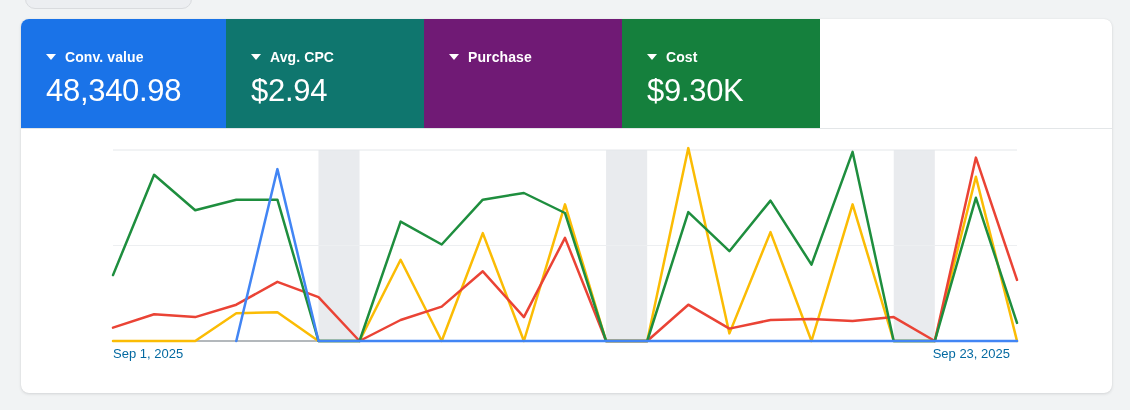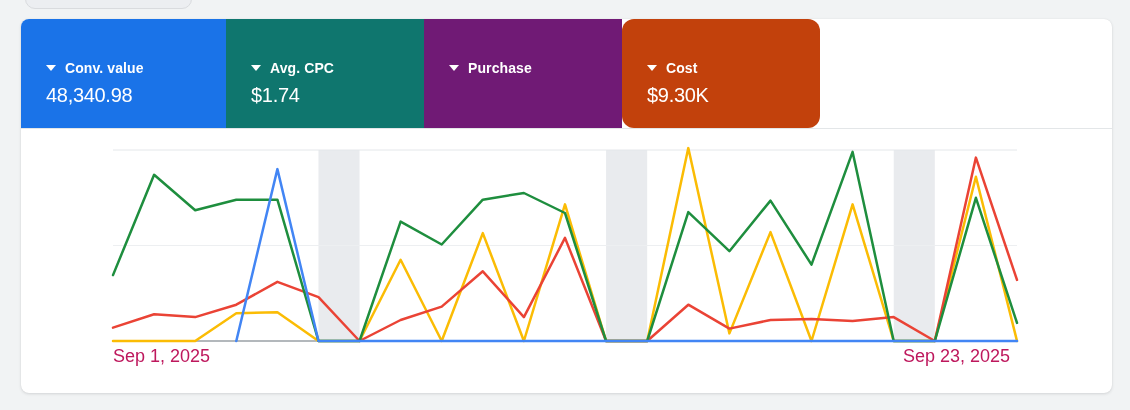--- a/index.html
+++ b/index.html
@@ -21,36 +21,36 @@
     background:#ffffff; border-radius:8px;
     box-shadow:0 1px 3px rgba(60,64,67,.16), 0 0 1px rgba(60,64,67,.1);
   }
   .header-row {
     height:110px; display:flex; align-items:stretch;
     border-bottom:1px solid #e3e6e8;
     border-radius:8px 8px 0 0; overflow:hidden;
   }
   .scorecard {
     width:198px; flex:0 0 auto; color:#fff; cursor:pointer;
-    padding:41px 0 0 25px;
+    padding:30px 0 0 25px;
   }
   .scorecard:first-child { width:205px; }
   .sc-labelrow { display:flex; align-items:center; gap:9px; }
   .tri-down {
     width:0; height:0; border-left:5px solid transparent;
     border-right:5px solid transparent; border-top:6px solid #ffffff;
     flex:0 0 auto;
   }
   .sc-label { font-size:14px; font-weight:700; letter-spacing:.1px; }
-  .sc-value { margin-top:8px; font-size:20px; font-weight:400; letter-spacing:-.3px; }
+  .sc-value { margin-top:8px; font-size:31px; font-weight:400; letter-spacing:-.3px; }
   .actions { position:relative; flex:1 1 auto; }
   .chart-section { position:relative; height:263px; }
   .chart-svg { position:absolute; left:0; top:0; }
   .date-label {
-    position:absolute; top:217px; font-size:18px; color:#be185d; white-space:nowrap;
+    position:absolute; top:217px; font-size:13px; color:#0369a1; white-space:nowrap;
   }
   .date-start { left:92px; }
   .date-end { right:102px; }
 </style>
 </head>
 <body style="background: rgb(241, 243, 244);">
 
 <div class="tab-remnant"></div>
 
 <div class="panel">
@@ -62,31 +62,31 @@
         <span class="sc-label">Conv. value</span>
       </div>
       <div class="sc-value">48,340.98</div>
     </div>
 
     <div class="scorecard" style="background: #0f766e;">
       <div class="sc-labelrow">
         <span class="tri-down"></span>
         <span class="sc-label">Avg. CPC</span>
       </div>
-      <div class="sc-value">$1.74</div>
+      <div class="sc-value">$2.94</div>
     </div>
 
     <div class="scorecard" style="background: #701a75;">
       <div class="sc-labelrow">
         <span class="tri-down"></span>
         <span class="sc-label">Purchase</span>
       </div>
     </div>
 
-    <div class="scorecard" style="background: #c2410c; border-radius: 12px;">
+    <div class="scorecard" style="background: #15803d;">
       <div class="sc-labelrow">
         <span class="tri-down"></span>
         <span class="sc-label">Cost</span>
       </div>
       <div class="sc-value">$9.30K</div>
     </div>
 
     <div class="actions">
       
       

